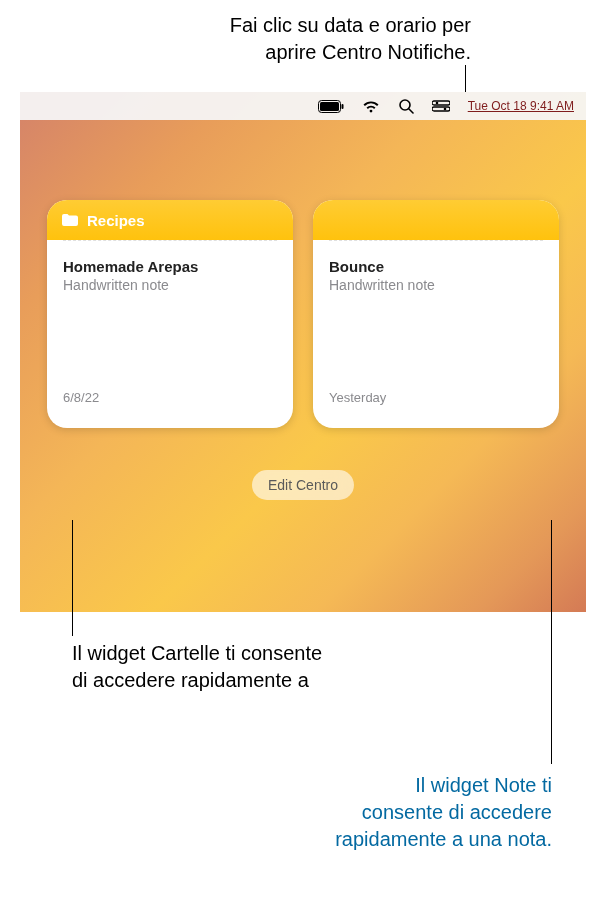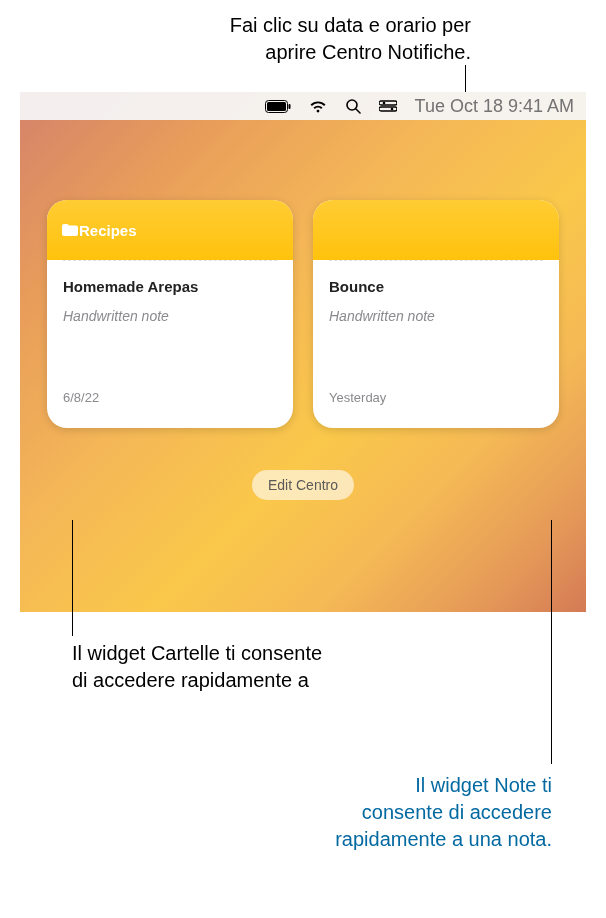--- a/index.html
+++ b/index.html
@@ -50,47 +50,48 @@
       justify-content: flex-end;
       padding: 0 12px;
       gap: 18px;
     }
     .menubar-icon {
       display: flex;
       align-items: center;
       justify-content: center;
     }
     .menubar-text {
-      font-size: 18px;
-      color: #737373;
+      font-size: 12px;
+      color: #7f1d1d;
       font-weight: 500;
+      text-decoration: underline;
     }
     .widgets-area {
       display: flex;
       gap: 20px;
       padding: 80px 20px 0 20px;
       justify-content: center;
     }
     .widget {
       width: 246px;
       height: 228px;
       background: #fff;
       border-radius: 20px;
       overflow: hidden;
       box-shadow: 0 2px 8px rgba(0,0,0,0.15);
       display: flex;
       flex-direction: column;
     }
     .widget-header {
       background: linear-gradient(to bottom, #ffcc33 0%, #ffc20d 100%);
-      height: 60px;
+      height: 40px;
       display: flex;
       align-items: center;
       padding: 0 14px;
-      gap: 0;
+      gap: 8px;
     }
     .widget-header-icon {
       width: 18px;
       height: 14px;
       display: flex;
       align-items: center;
     }
     .widget-header-title {
       color: #fff;
       font-size: 15px;
@@ -113,22 +114,21 @@
     }
     .widget-note-title {
       font-size: 15px;
       font-weight: 600;
       color: #222;
       margin-top: 4px;
     }
     .widget-note-sub {
       font-size: 14px;
       color: #8a8a8e;
-      margin-top: 13px;
-      font-style: italic;
+      margin-top: 2px;
     }
     .widget-date {
       font-size: 13px;
       color: #8a8a8e;
       margin-top: auto;
     }
     .edit-widgets-btn {
       position: absolute;
       top: 378px;
       left: 50%;

